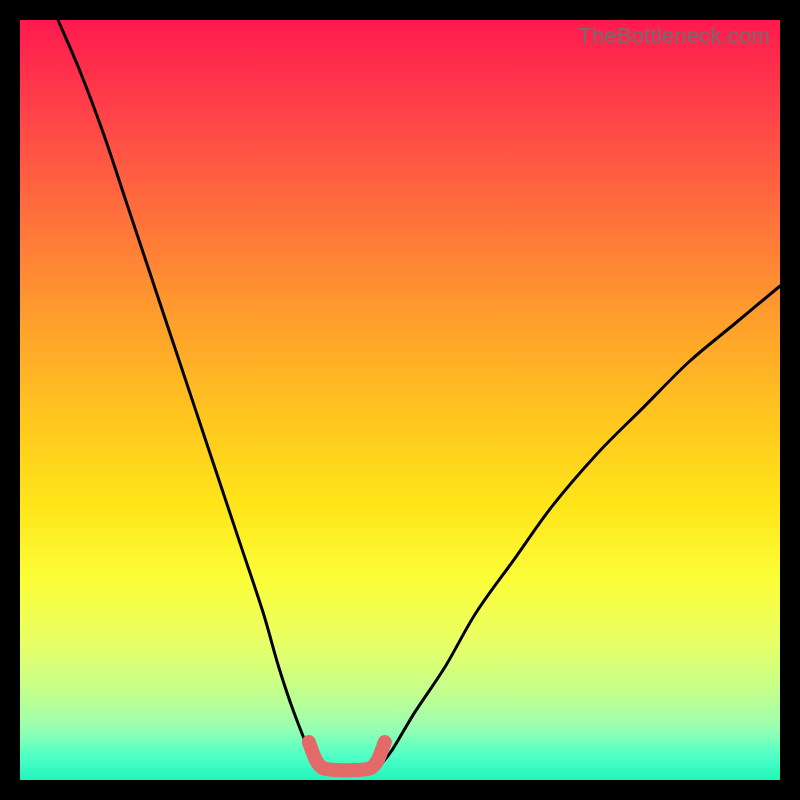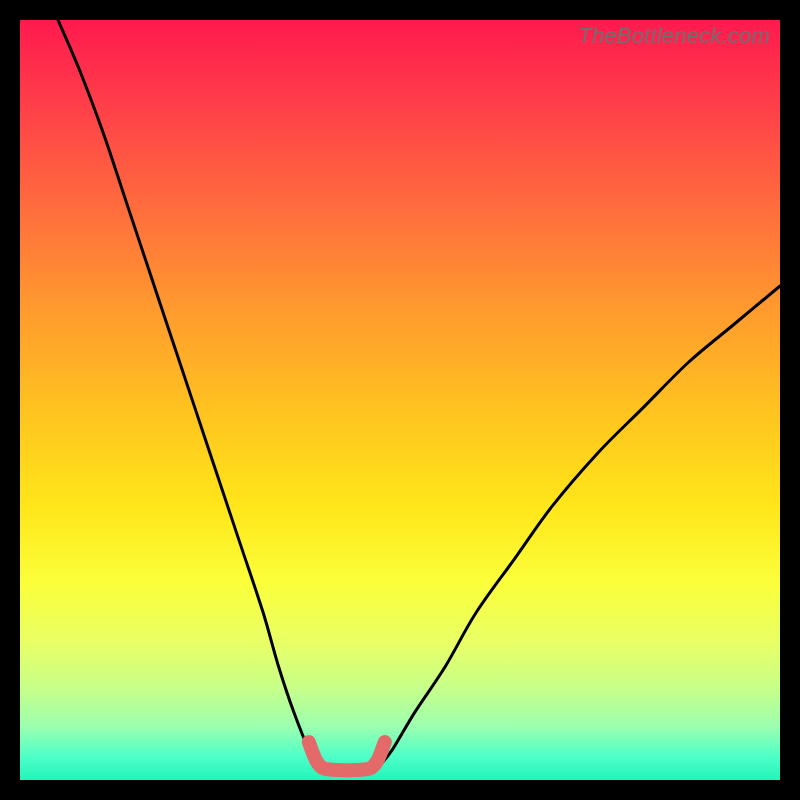--- a/index.html
+++ b/index.html
@@ -41,21 +41,20 @@
   }
   .watermark {
     position: absolute;
     top: 3px;
     right: 10px;
     color: #6f6f6f;
     font-size: 22px;
     letter-spacing: 0.2px;
     font-weight: 500;
     user-select: none;
-    font-style: italic;
   }
   svg.curves {
     position: absolute;
     left: 0;
     top: 0;
     width: 760px;
     height: 760px;
     overflow: visible;
   }
 </style>

